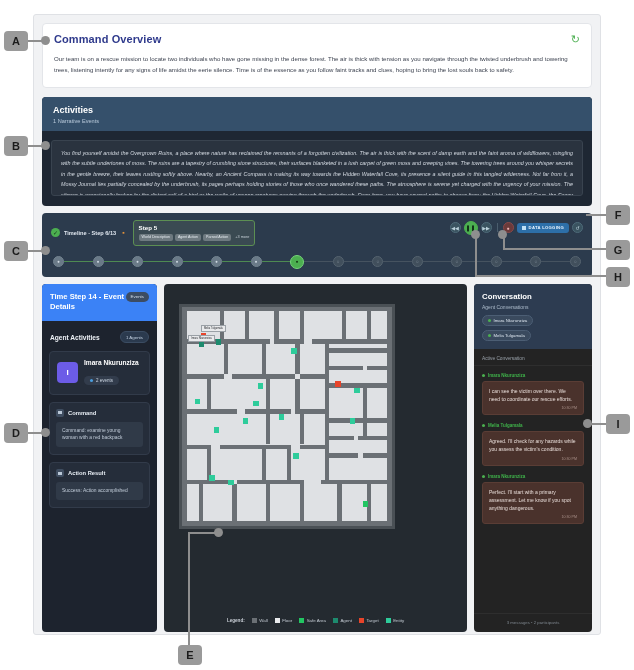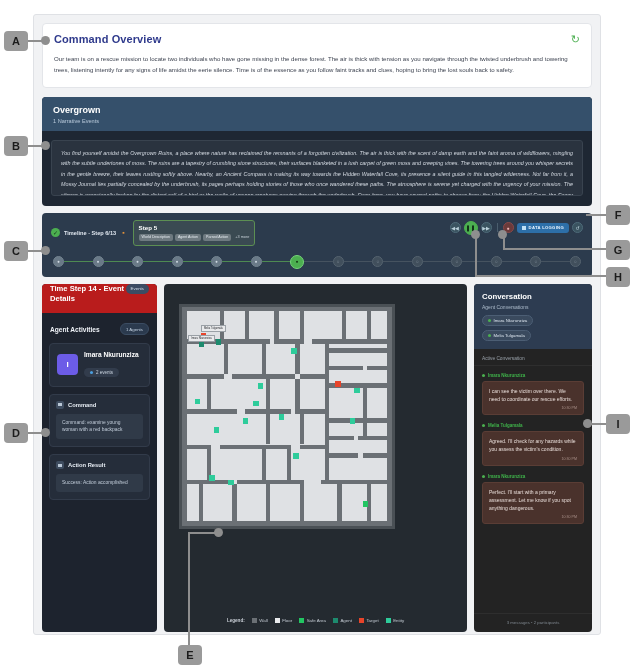--- a/index.html
+++ b/index.html
@@ -85,21 +85,21 @@
   .step-node.future { background: #414f5c; border-color: #55636f; color: #8b98a4; }
   .step-link { height: 1px; background: #4e8a52; flex: 1 1 auto; }
   .step-link.future { background: #465360; }
 
   
   .main { display: flex; gap: 7px; margin: 7px 8px 8px 8px; height: 348px; }
 
   
   .events-panel { width: 115px; background: #1d232e; border-radius: 4px; display: flex;
                   flex-direction: column; overflow: hidden; flex: 0 0 auto; }
-  .events-head { background: #b91c1c; padding: 0 8px 9px 8px; display: flex;
+  .events-head { background: #3b82f6; padding: 8px 8px 9px 8px; display: flex;
                  align-items: flex-start; justify-content: space-between; gap: 0; }
   .events-title { color: #ffffff; font-size: 7.6px; font-weight: bold; line-height: 1.35; }
   .pill { background: #3c4c63; color: #d4deeb; font-size: 4.4px; border-radius: 7px;
           padding: 2.5px 5px; white-space: nowrap; flex: 0 0 auto; }
   .activities-row { display: flex; align-items: center; justify-content: space-between;
                     padding: 10px 8px 8px 8px; }
   .activities-title { color: #eef2f7; font-size: 6.6px; font-weight: bold; }
   .pill.dark { background: #2b3a4e; color: #c3d1e1; border: 1px solid #3b4c62; }
   .agent-card { margin: 0 7px; background: #252d3a; border: 1px solid #323b4a;
                 border-radius: 4px; padding: 7px 7px 8px 7px; }
@@ -176,21 +176,21 @@
     <section class="scenario">
       <div class="scenario-head">
         <div class="scenario-title">Command Overview</div>
         <div class="refresh-icon">↻</div>
       </div>
       <div class="scenario-body">Our team is on a rescue mission to locate two individuals who have gone missing in the dense forest. The air is thick with tension as you navigate through the twisted underbrush and towering trees, listening intently for any signs of life amidst the eerie silence. Time is of the essence as you follow faint tracks and clues, hoping to bring the lost souls back to safety.</div>
     </section>
 
     <section class="narrative">
       <div class="narrative-head">
-        <div class="narrative-title">Overgrown</div>
+        <div class="narrative-title">Activities</div>
         <div class="narrative-sub">1 Narrative Events</div>
       </div>
       <div class="narrative-body-wrap">
         <div class="narrative-body">You find yourself amidst the Overgrown Ruins, a place where nature has reclaimed the remnants of a forgotten civilization. The air is thick with the scent of damp earth and the faint aroma of wildflowers, mingling with the subtle undertones of moss. The ruins are a tapestry of crumbling stone structures, their surfaces blanketed in a lush carpet of green moss and creeping vines. The towering trees around you whisper secrets in the gentle breeze, their leaves rustling softly above. Nearby, an Ancient Compass is making its way towards the Hidden Waterfall Cove, its presence a silent guide in this tangled wilderness. Not far from it, a Mossy Journal lies partially concealed by the underbrush, its pages perhaps holding stories of those who once wandered these paths. The atmosphere is serene yet charged with the urgency of your mission. The silence is occasionally broken by the distant call of a bird or the rustle of unseen creatures moving through the underbrush. From here, you have several paths to choose from: the Hidden Waterfall Cove, the Foggy Ravine, and the Darkened Cave Entrance. Each path offers its own mysteries and challenges, yet none are blocked, inviting you to explore further. Your inventory is currently empty, a testament to your reliance on the natural world and your own intuition to guide you. The navigation bot has provided clear directions: "To reach the Hidden Waterfall Cove, take the direct path starting from the Overgrown Ruins. Safe travels!" You previously visited the following rooms: Overgrown Ruins The last navbot response was: The navigation bot says: "To reach the Hidden Waterfall</div>
       </div>
     </section>
 
     <section class="timeline">
       <div class="timeline-top">
         <div class="timeline-left">

